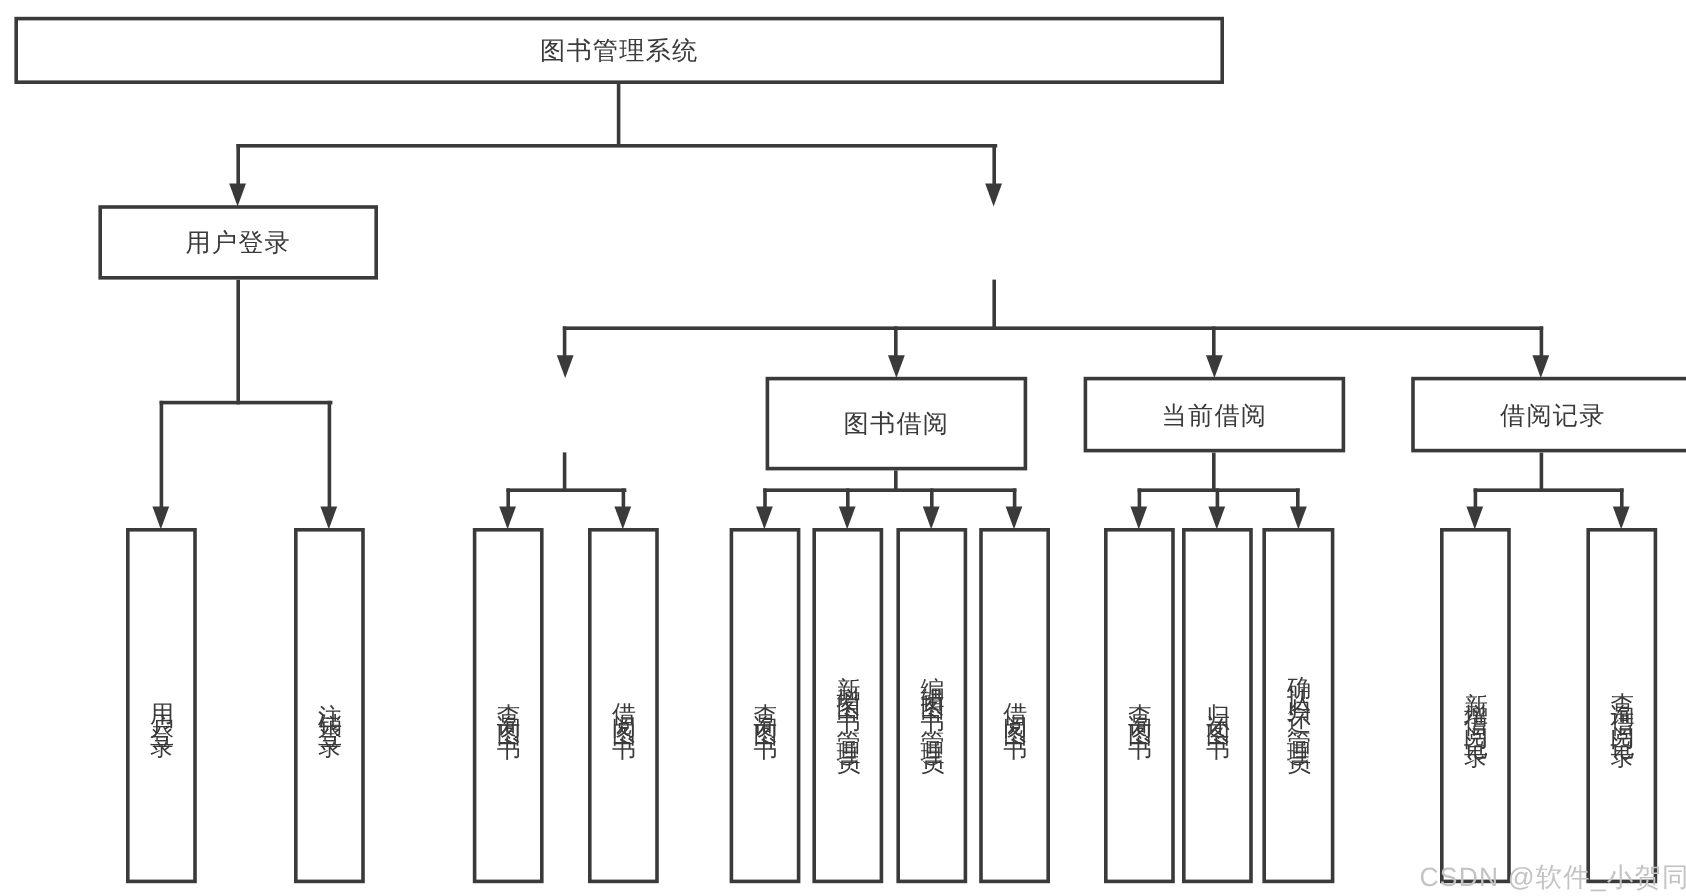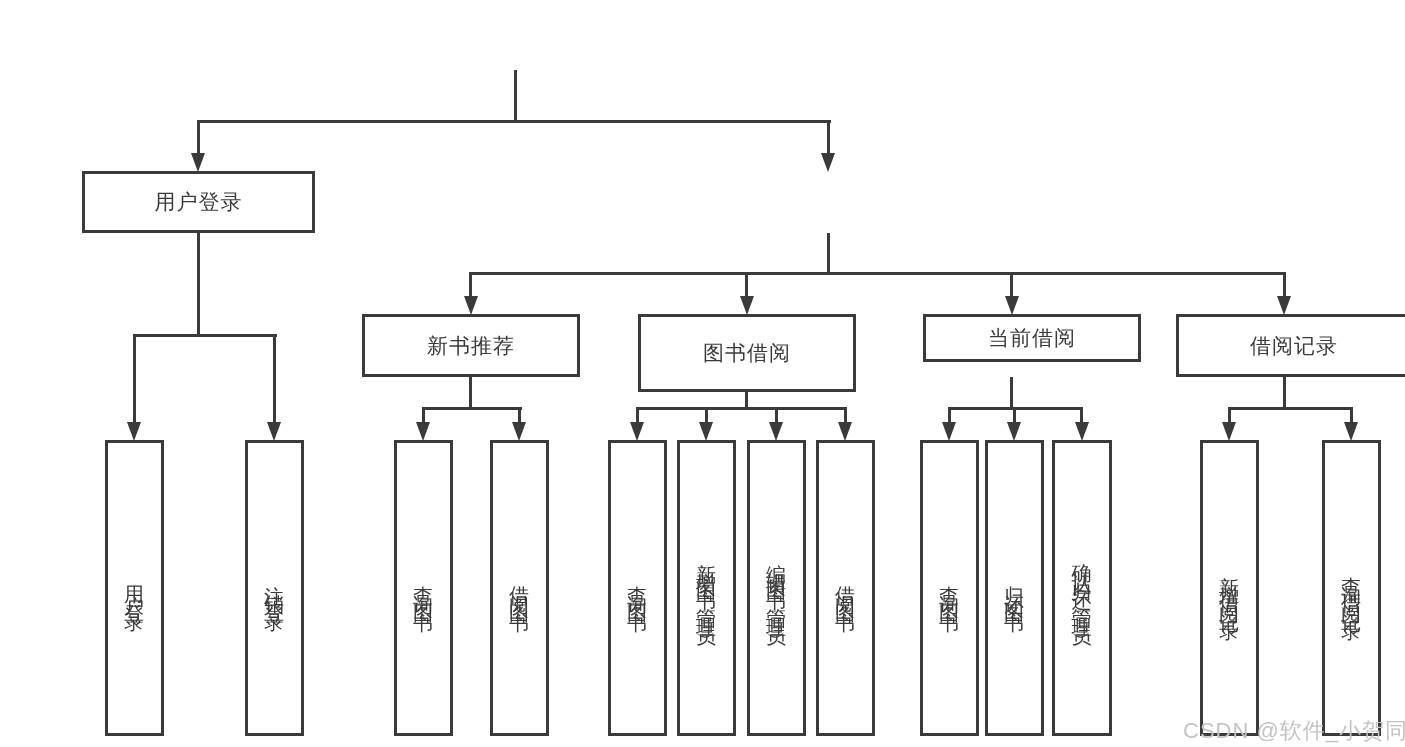--- a/index.html
+++ b/index.html
@@ -133,32 +133,32 @@
   <div class="arrow" style="left:1007px; top:422px;"></div>
   <div class="arrow" style="left:1075px; top:422px;"></div>
 
   <div class="line" style="left:1283px; top:377px; width:3px; height:33px;"></div>
   <div class="line" style="left:1228px; top:407px; width:125px; height:3px;"></div>
   <div class="line" style="left:1228px; top:407px; width:3px; height:18px;"></div>
   <div class="line" style="left:1350px; top:407px; width:3px; height:18px;"></div>
   <div class="arrow" style="left:1222px; top:422px;"></div>
   <div class="arrow" style="left:1344px; top:422px;"></div>
 
+  <div class="box" style="left:12px; top:14px; width:1008px; height:56px;">
+    <span>图书管理系统</span>
+  </div>
 
   <div class="box" style="left:82px; top:171px; width:233px; height:62px;">
     <span>用户登录</span>
   </div>
 
-  <div class="box" style="left:362px; top:314px; width:218px; height:63px;">
-    <span>新书推荐</span>
-  </div>
   <div class="box" style="left:638px; top:314px; width:218px; height:78px;">
     <span>图书借阅</span>
   </div>
-  <div class="box" style="left:903px; top:314px; width:218px; height:48px;margin-left:20px;">
+  <div class="box" style="left:903px; top:314px; width:218px; height:63px;">
     <span>当前借阅</span>
   </div>
   <div class="box" style="left:1176px; top:314px; width:236px; height:63px;justify-content:center;">
     <span>借阅记录</span>
   </div>
 
   <div class="vbox" style="left:105px; top:440px; width:59px; height:296px;">
     <span class="vlabel">用户登录</span>
   </div>
   <div class="vbox" style="left:245px; top:440px; width:59px; height:296px;">

